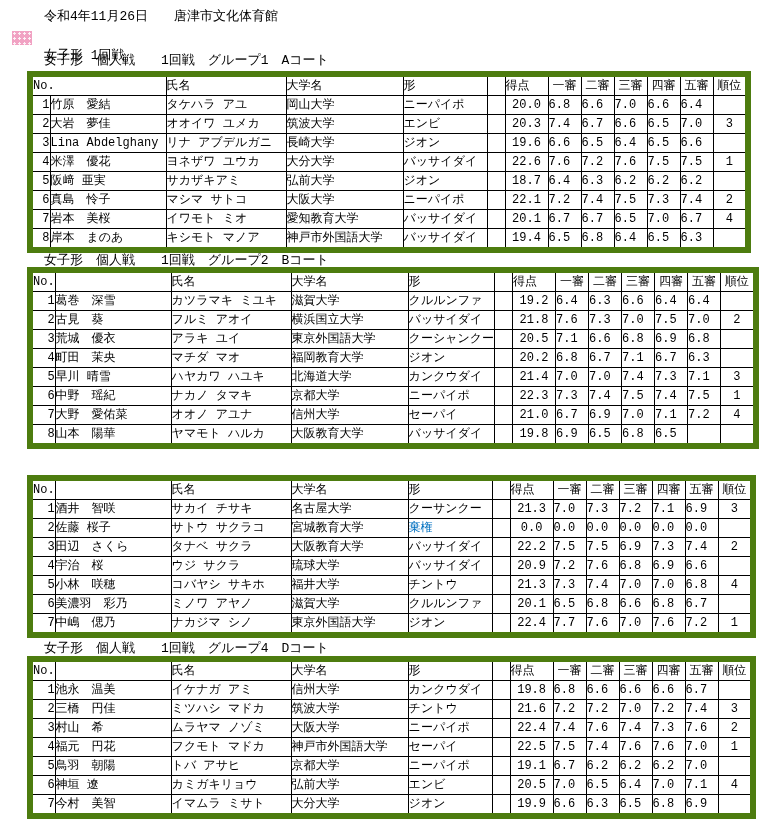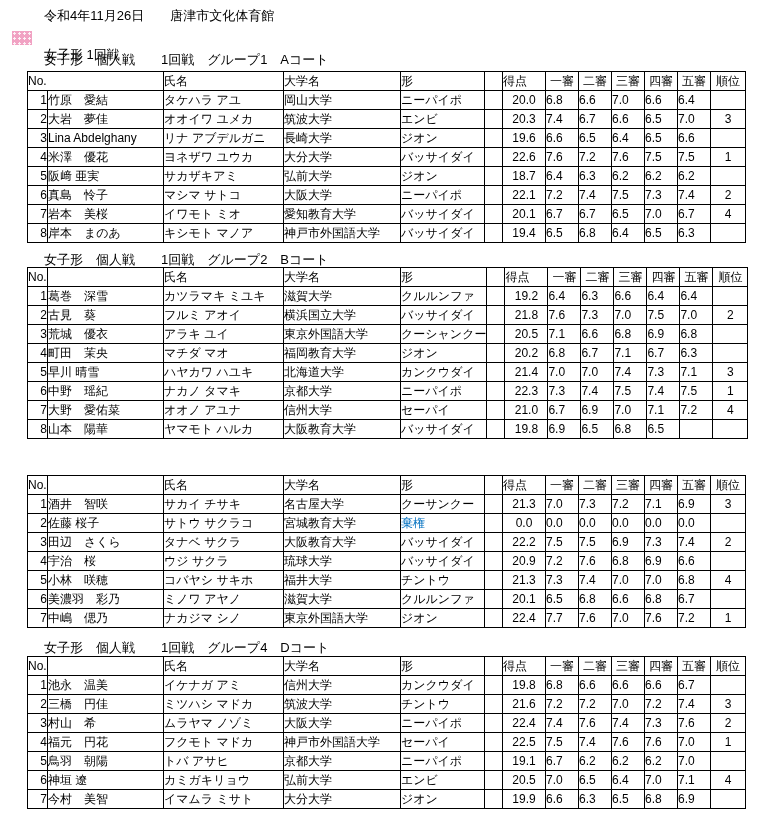--- a/index.html
+++ b/index.html
@@ -1,29 +1,29 @@
 <!DOCTYPE html>
 <html><head>
 <meta charset="utf-8">
 <style>
   html,body{margin:0;padding:0;background:#fff;}
   .page{position:relative;width:779px;height:833px;background:#ffffff;color:#000;
-        font-family:Liberation Sans, sans-serif;}
+        font-family:Liberation Mono, monospace;}
   .hdr{position:absolute;font-size:13px;white-space:pre;}
   .date-line{left:44px;top:7px;}
   .event-line{left:44px;top:29px;margin-top:17px;}
   .accent{position:absolute;left:12px;top:31px;width:20px;height:14px;
           background-color:#F1A2C3;
           background-image:radial-gradient(rgba(255,255,255,.85) 1px,transparent 1.2px);
           background-size:5px 5px;}
   .grp-title{position:absolute;left:44px;font-size:13px;white-space:pre;}
   .gt0{top:51px}.gt1{top:251px}.gt2{top:459px}.gt3{top:639px}
 
   table.results{position:absolute;left:27px;border-collapse:collapse;table-layout:fixed;
-                border:1px solid #4d7c0f;background:#fff;}
+                border:6px solid #4d7c0f;background:#fff;}
   .tp0{top:71px}.tp1{top:267px}.tp2{top:475px}.tp3{top:656px}
   table.results th,table.results td{border:1px solid #000;font-size:12px;font-weight:normal;
                 padding:0;height:18px;line-height:18px;overflow:hidden;white-space:pre;}
   col.c-no{width:20px}col.c-name{width:116px}col.c-kana{width:120px}
   col.c-univ{width:117px}col.c-kata{width:84px}col.c-sp{width:18px}
   col.c-score{width:43px}col.c-j{width:33px}col.c-rank{width:35px}
   .a-l{text-align:left;padding-left:3px}
   .a-no{text-align:right;padding-right:3px}
   .a-score{text-align:center;padding-right:8px}
   .a-judge{text-align:left;padding-left:6px}

